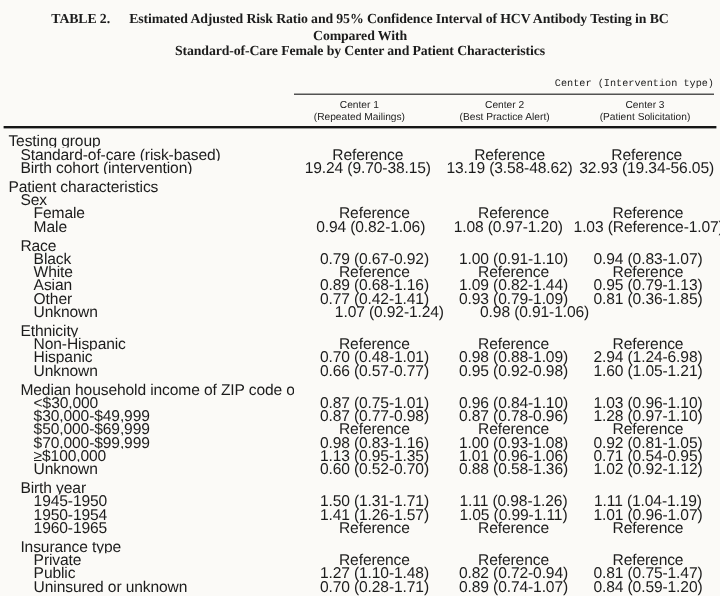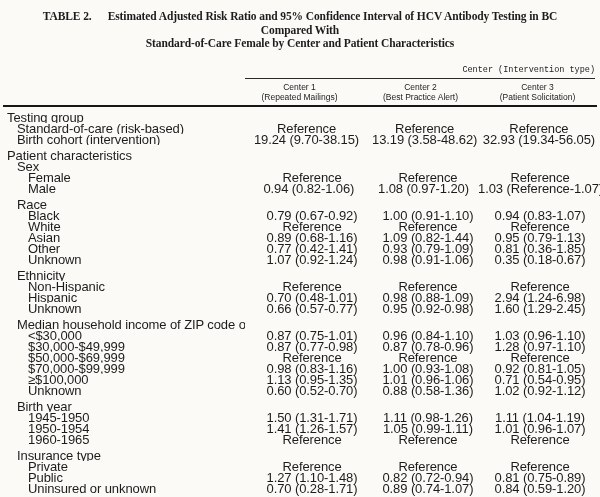--- a/index.html
+++ b/index.html
@@ -170,21 +170,20 @@
       <div class="row">
         <div class="lab ind2">Other</div>
         <div class="val c0">0.77 (0.42-1.41)</div>
         <div class="val c1">0.93 (0.79-1.09)</div>
         <div class="val c2">0.81 (0.36-1.85)</div>
       </div>
       <div class="row">
         <div class="lab ind2">Unknown</div>
         <div class="val c0">1.07 (0.92-1.24)</div>
         <div class="val c1">0.98 (0.91-1.06)</div>
-        <div class="val c2">0.35 (0.18-0.67)</div>
       </div>
       <div class="row gap">
         <div class="lab ind1">Ethnicity</div>
         <div class="val c0"></div>
         <div class="val c1"></div>
         <div class="val c2"></div>
       </div>
       <div class="row">
         <div class="lab ind2">Non-Hispanic</div>
         <div class="val c0">Reference</div>
@@ -194,21 +193,21 @@
       <div class="row">
         <div class="lab ind2">Hispanic</div>
         <div class="val c0">0.70 (0.48-1.01)</div>
         <div class="val c1">0.98 (0.88-1.09)</div>
         <div class="val c2">2.94 (1.24-6.98)</div>
       </div>
       <div class="row">
         <div class="lab ind2">Unknown</div>
         <div class="val c0">0.66 (0.57-0.77)</div>
         <div class="val c1">0.95 (0.92-0.98)</div>
-        <div class="val c2">1.60 (1.29-2.45)</div>
+        <div class="val c2">1.60 (1.05-1.21)</div>
       </div>
       <div class="row gap">
         <div class="lab ind1">Median household income of ZIP code of residence</div>
         <div class="val c0"></div>
         <div class="val c1"></div>
         <div class="val c2"></div>
       </div>
       <div class="row">
         <div class="lab ind2">&lt;$30,000</div>
         <div class="val c0">0.87 (0.75-1.01)</div>
@@ -278,21 +277,21 @@
       <div class="row">
         <div class="lab ind2">Private</div>
         <div class="val c0">Reference</div>
         <div class="val c1">Reference</div>
         <div class="val c2">Reference</div>
       </div>
       <div class="row">
         <div class="lab ind2">Public</div>
         <div class="val c0">1.27 (1.10-1.48)</div>
         <div class="val c1">0.82 (0.72-0.94)</div>
-        <div class="val c2">0.81 (0.75-0.89)</div>
+        <div class="val c2">0.81 (0.75-1.47)</div>
       </div>
       <div class="row">
         <div class="lab ind2">Uninsured or unknown</div>
         <div class="val c0">0.70 (0.28-1.71)</div>
         <div class="val c1">0.89 (0.74-1.07)</div>
         <div class="val c2">0.84 (0.59-1.20)</div>
       </div>
     </div>
 
 </div>

